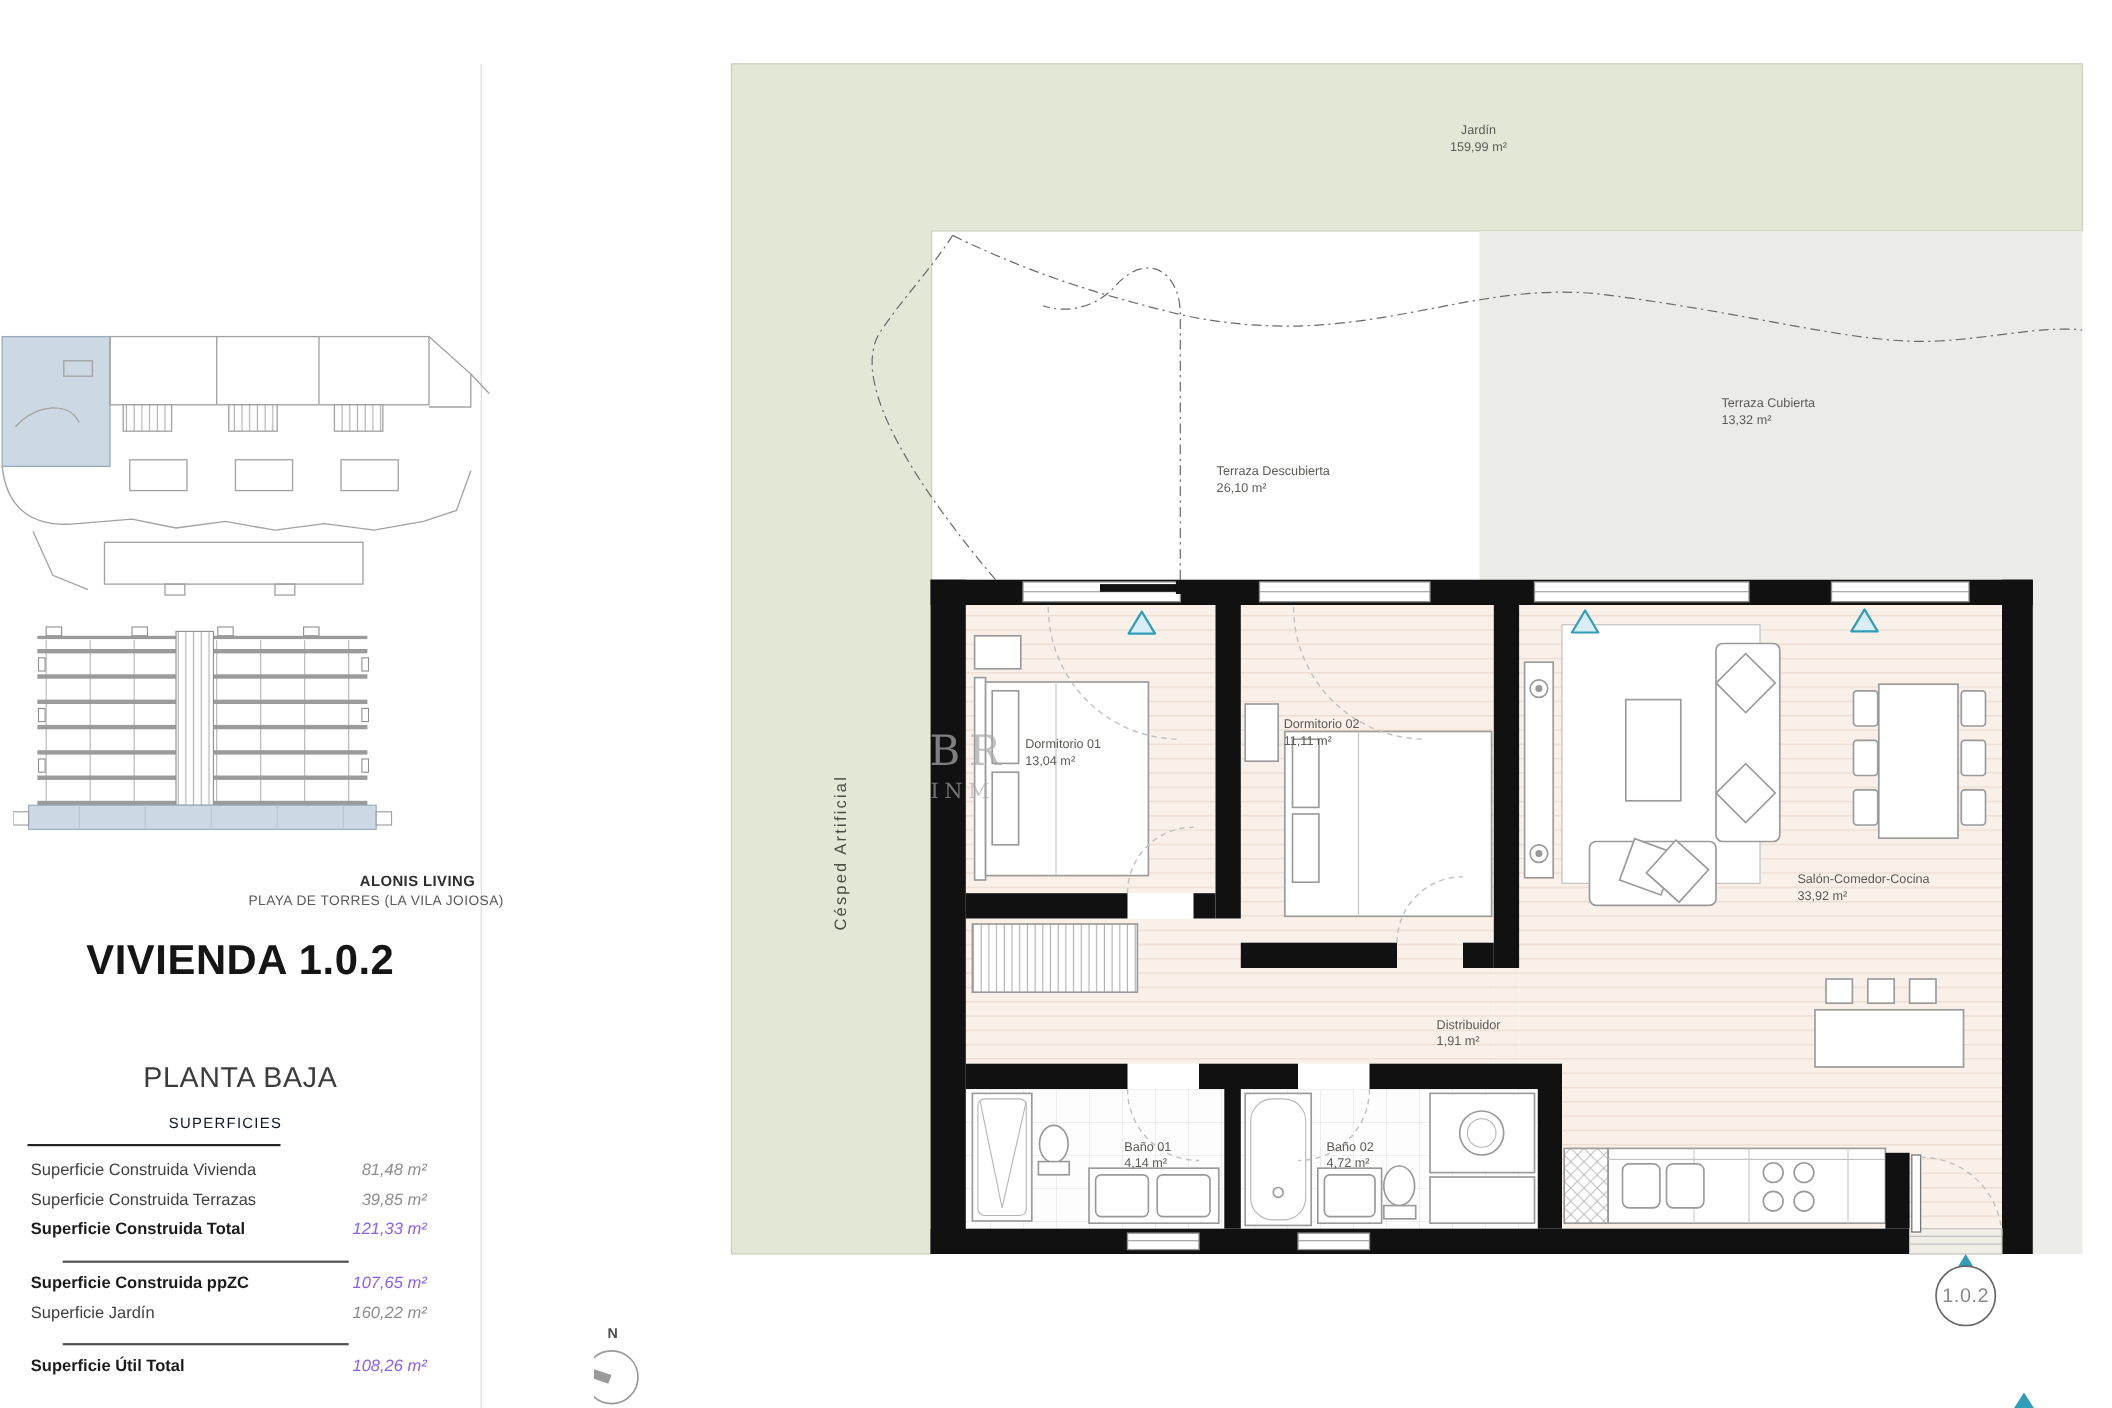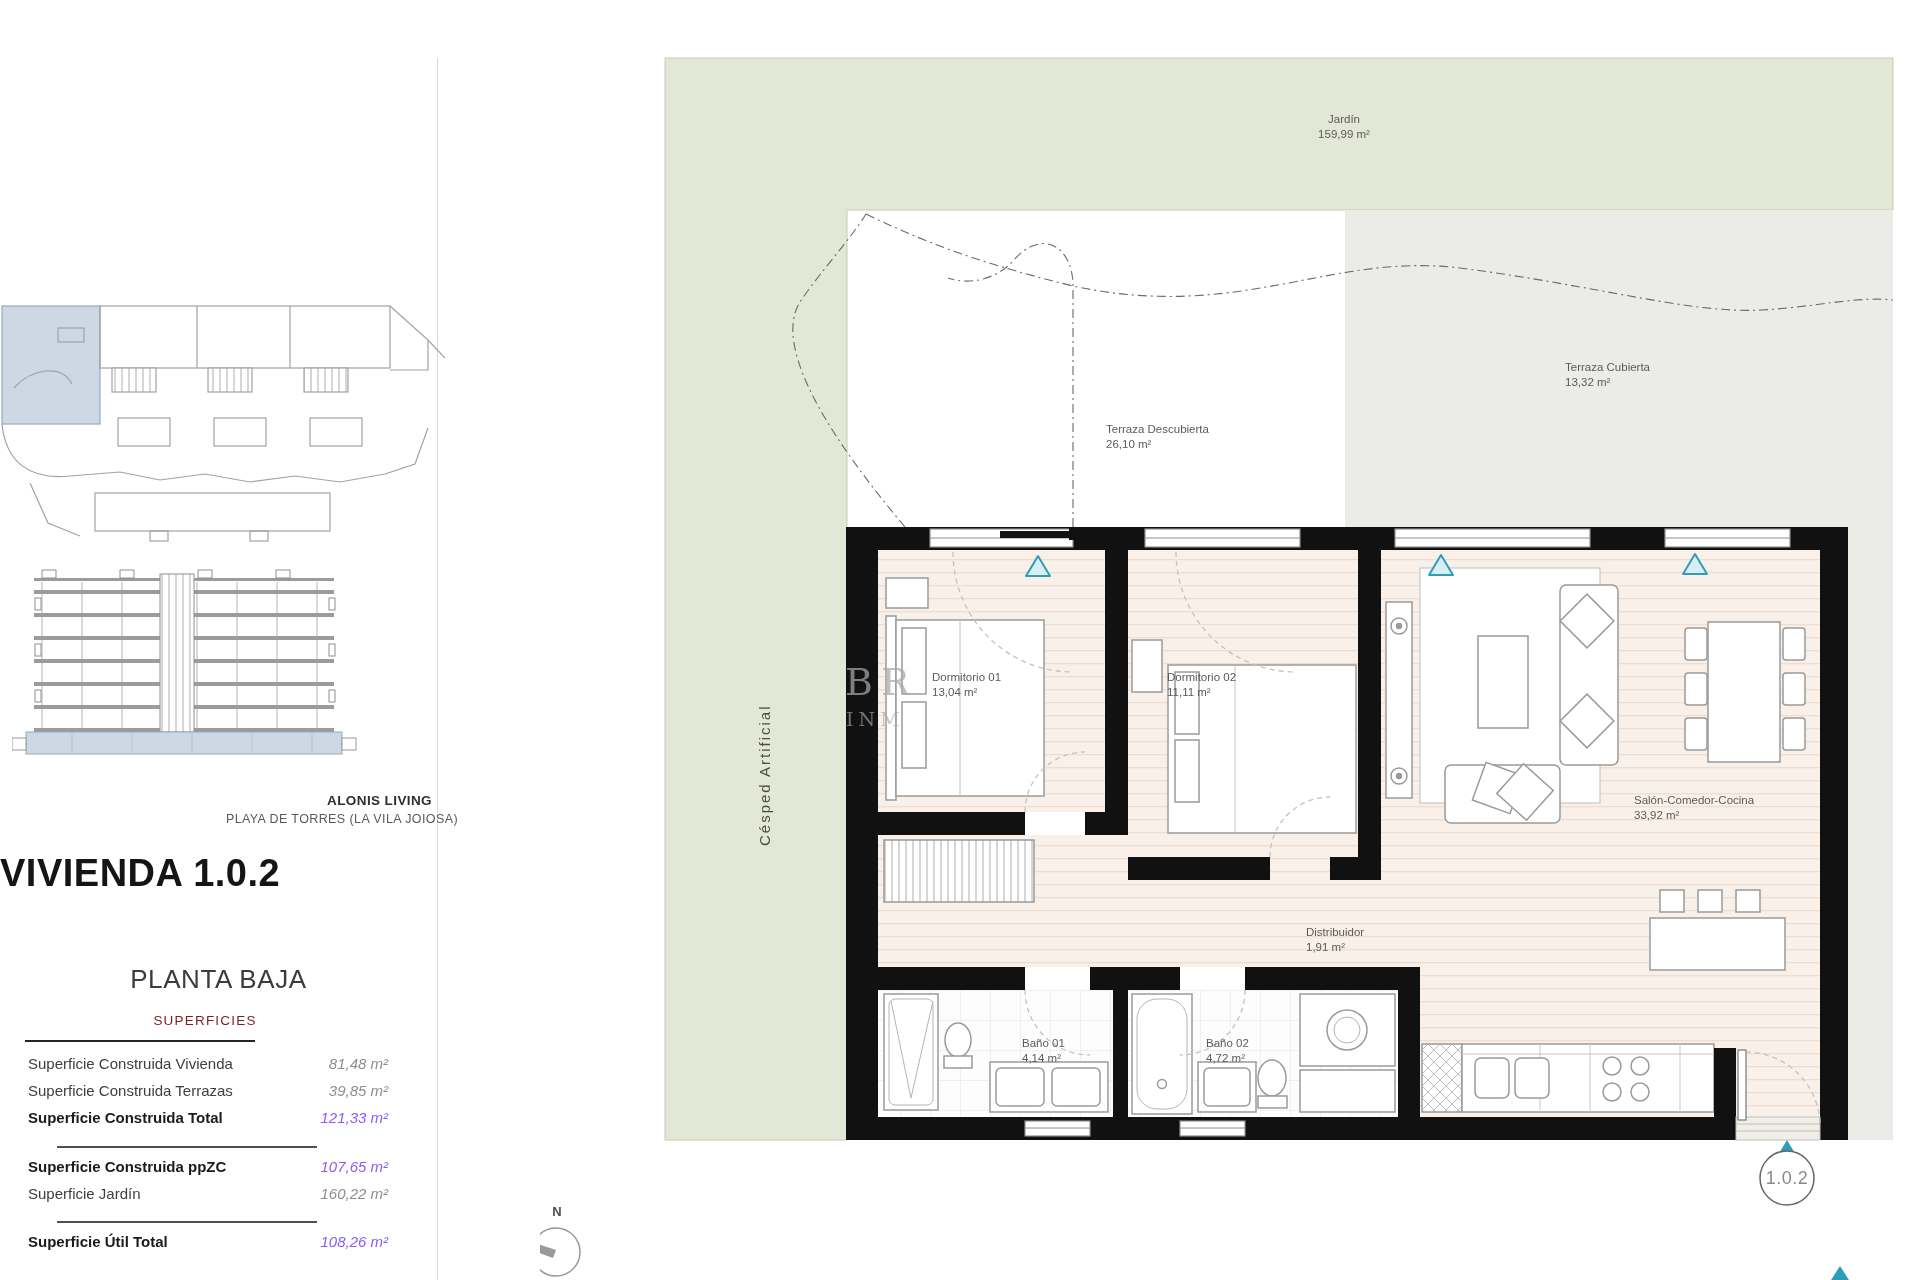--- a/index.html
+++ b/index.html
@@ -5,26 +5,26 @@
   html,body{margin:0;padding:0;background:#fff;}
   #page{position:relative;width:1920px;height:1280px;background:#ffffff;overflow:hidden;
         font-family:"Liberation Sans",sans-serif;}
   svg{position:absolute;display:block;}
   
   .v-divider{position:absolute;left:437px;top:58px;width:1px;height:1222px;background:#d9d9d9;}
   .brand-name{position:absolute;left:0;top:793px;width:432px;text-align:right;
     font-size:13.5px;font-weight:bold;color:#2e2e2e;letter-spacing:.4px;}
   .brand-loc{position:absolute;left:0;top:812px;width:432px;text-align:right;
     font-size:12.5px;color:#5a5a5a;letter-spacing:.4px;padding-left:26px;}
-  .unit-title{position:absolute;left:0;top:852px;width:437px;
+  .unit-title{position:absolute;left:0;top:852px;width:437px;text-align:center;
     font-size:38px;font-weight:bold;color:#151515;letter-spacing:.5px;}
   .block-line{position:absolute;left:0;width:437px;text-align:center;
     font-size:26px;color:#3c3c3c;letter-spacing:.6px;}
   .table-title{position:absolute;left:0;top:1013px;width:410px;text-align:center;
-    font-size:13.5px;color:#7f1d1d;letter-spacing:1.2px;}
+    font-size:13.5px;color:#0f172a;letter-spacing:1.2px;}
   .title-rule{position:absolute;left:25px;top:1040px;width:230px;height:2px;background:#242424;}
   .s-row{position:absolute;left:28px;width:360px;height:24px;}
   .s-label{position:absolute;left:0;top:0;font-size:15px;color:#3f3f3f;white-space:nowrap;}
   .s-value{position:absolute;right:0;top:0;font-size:15px;font-style:italic;color:#8d8d8d;white-space:nowrap;}
   .s-row.bold .s-label{font-weight:bold;color:#1b1b1b;}
   .s-row.bold .s-value{color:#8b5cf6;}
   .s-div{position:absolute;left:57px;width:260px;height:2px;background:#4f4f4f;}
   
   .plan-label{position:absolute;font-size:11.5px;line-height:1.32;color:#5b5a56;white-space:nowrap;}
   .plan-label span{display:block;}
@@ -350,21 +350,21 @@
   </div>
   <div class="plan-label" style="left:1106px;top:422px">
     <span>Terraza Descubierta</span>
     <span>26,10 m²</span>
   </div>
   <div class="cesped-label">Césped Artificial</div>
   <div class="plan-label" style="left:932px;top:670px">
     <span>Dormitorio 01</span>
     <span>13,04 m²</span>
   </div>
-  <div class="plan-label" style="left:1167px;top:670px">
+  <div class="plan-label" style="left:1167px;top:652px">
     <span>Dormitorio 02</span>
     <span>11,11 m²</span>
   </div>
   <div class="plan-label" style="left:1634px;top:793px">
     <span>Salón-Comedor-Cocina</span>
     <span>33,92 m²</span>
   </div>
   <div class="plan-label" style="left:1306px;top:925px">
     <span>Distribuidor</span>
     <span>1,91 m²</span>

